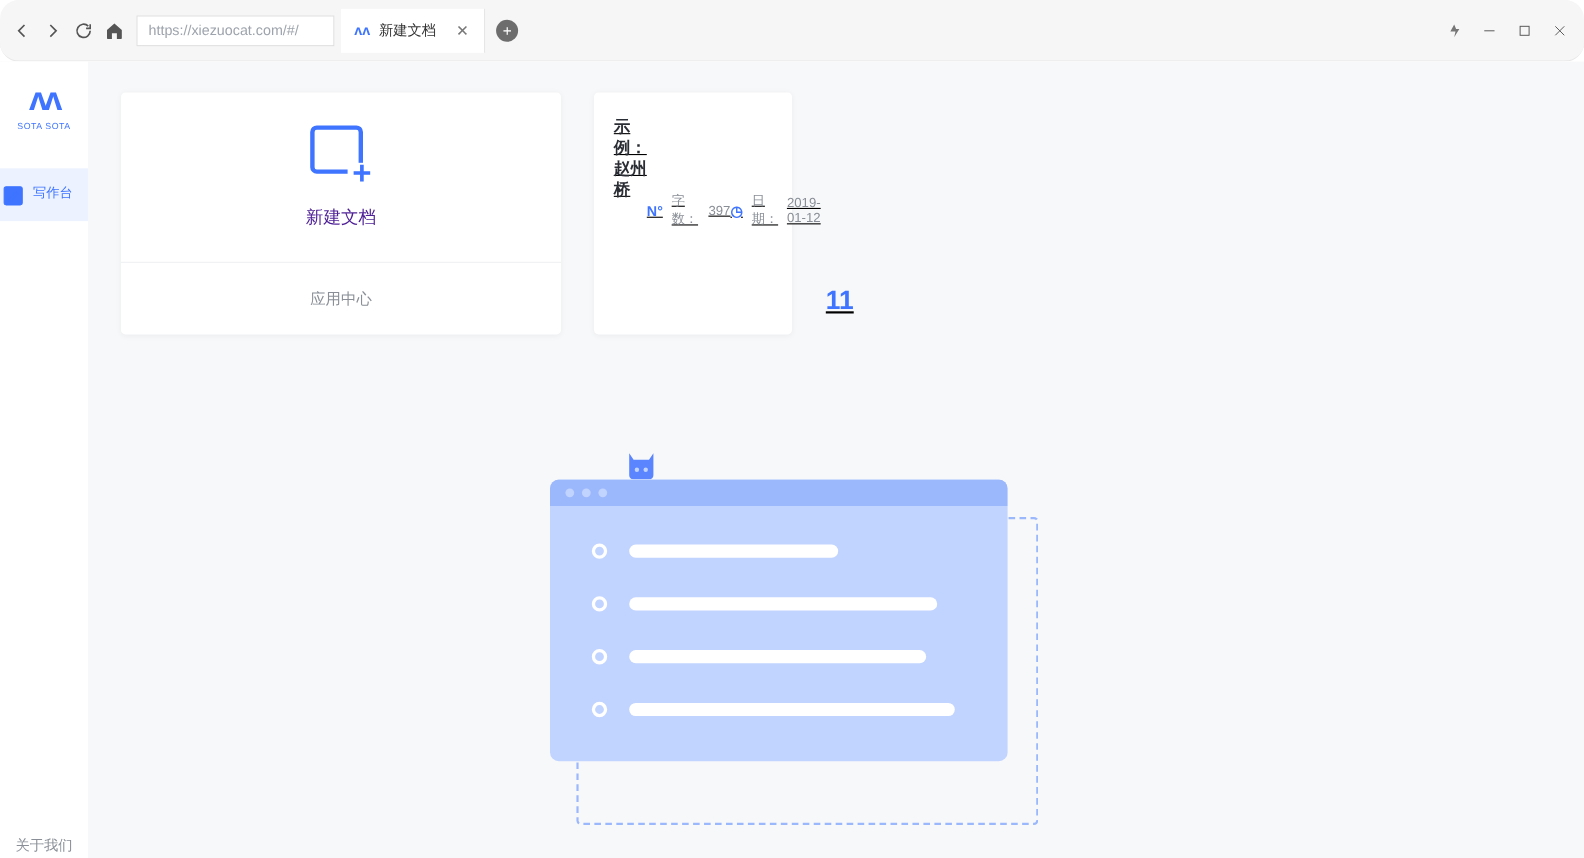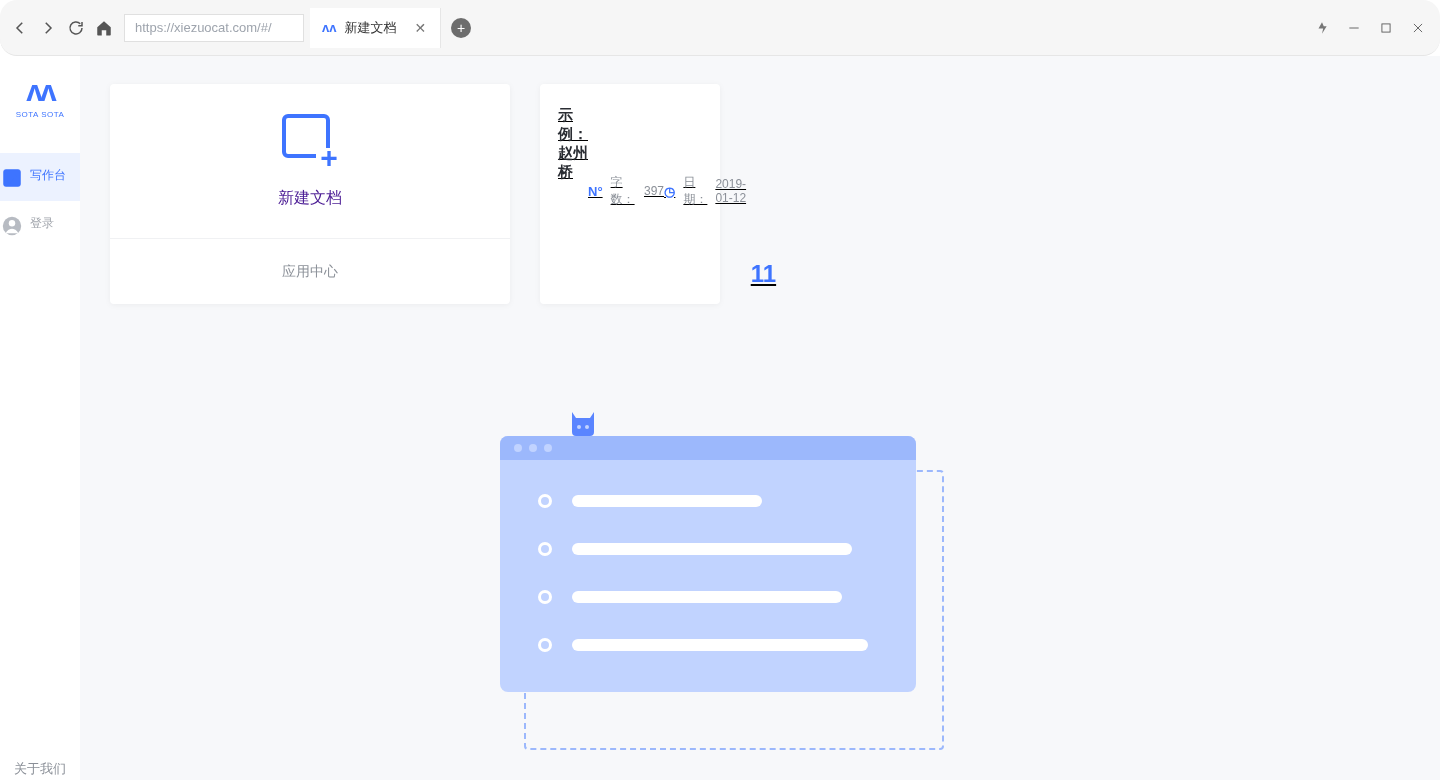--- a/index.html
+++ b/index.html
@@ -359,30 +359,20 @@
         <svg viewBox="0 0 24 24">
             <rect x="3" y="3" width="18" height="18" rx="2" fill="#3E74FF"></rect>
             <path d="M8 15l7-7 2 2-7 7H8v-2z" fill="#fff"></path>
           </svg>
       </div>
       <span>写作台</span>
     </div>
 
 
 
-    <div class="side-item">
-      <div class="icon">
-        <svg viewBox="0 0 24 24" fill="#b7bbc2">
-            <circle cx="12" cy="12" r="10"></circle>
-            <circle cx="12" cy="9" r="3.5" fill="#fff"></circle>
-            <path d="M5 20c1.5-3.5 5-5 7-5s5.5 1.5 7 5" fill="#fff"></path>
-          </svg>
-      </div>
-      <span>登录</span>
-    </div>
 
     <div class="sidebar-footer">
       <span>关于我们</span>
     </div>
   </div>
 
   <div class="main">
     <div class="cards">
 
       <div class="card-new">

